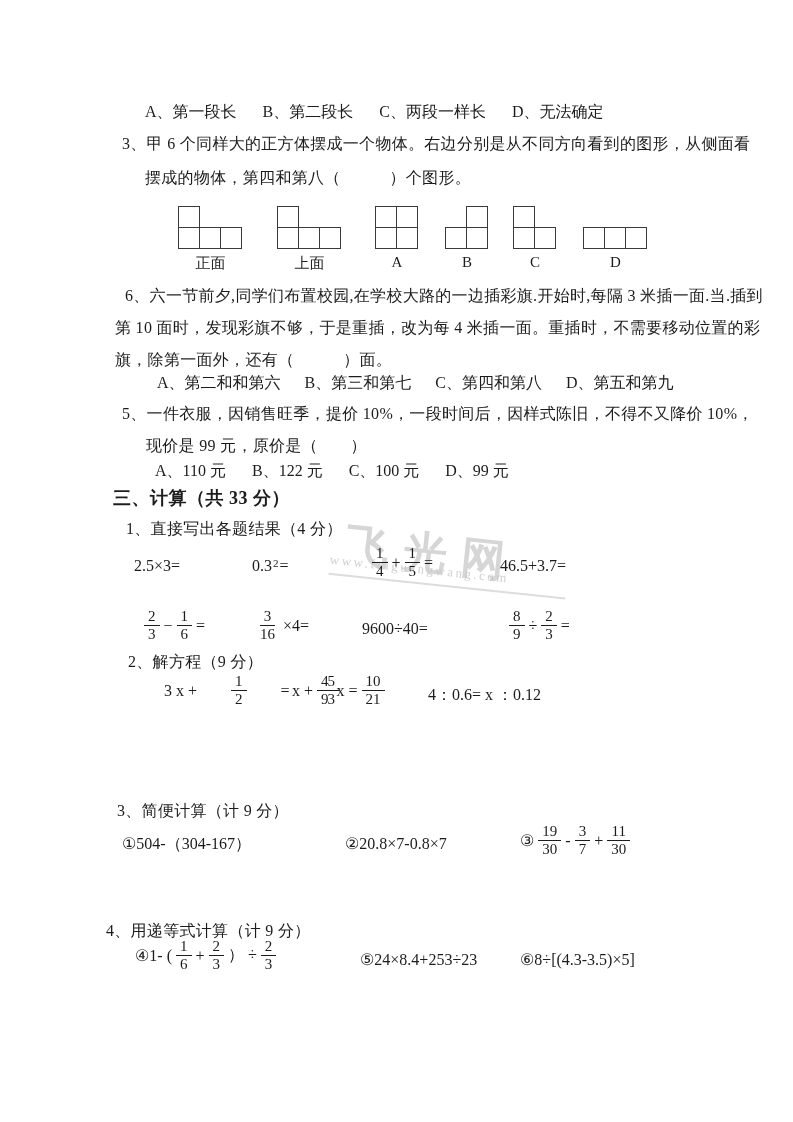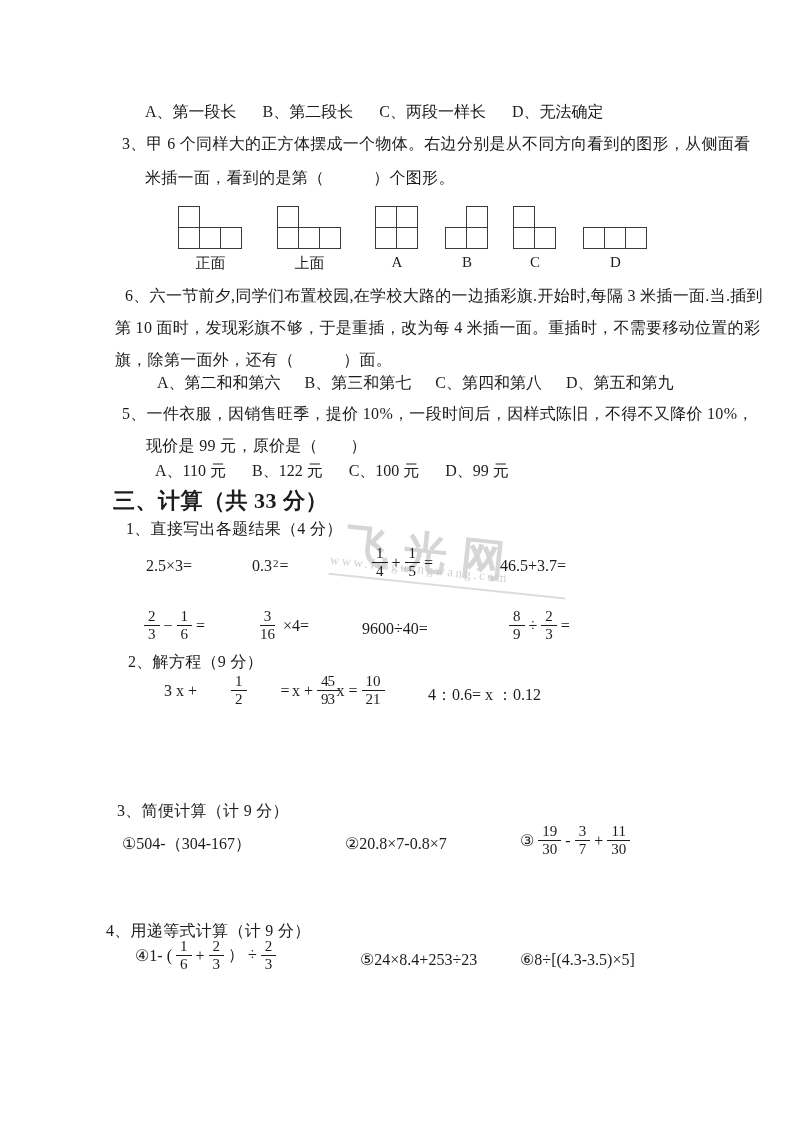--- a/index.html
+++ b/index.html
@@ -6,21 +6,21 @@
   .page{
     position:relative;
     width:793px;height:1122px;
     background:#ffffff;
     overflow:hidden;
     font-family:"Liberation Serif","DejaVu Serif",serif;
     color:#1c1c1c;
   }
   .tline{position:absolute;font-size:16px;white-space:nowrap;letter-spacing:0.3px;}
   .optrow{position:absolute;display:flex;white-space:nowrap;font-size:16px;}
-  .sechead{font-size:22px;font-weight:bold;letter-spacing:0.5px;}
+  .sechead{font-size:18px;font-weight:bold;letter-spacing:0.5px;}
 
   
   .math{position:absolute;white-space:nowrap;font-size:16px;display:flex;align-items:center;}
   .math sup{font-size:11px;line-height:1;margin:-6px 1px 0 1px;}
   .frac{display:inline-flex;flex-direction:column;align-items:center;margin:0 4px;font-size:15px;line-height:1.15;}
   .frac .fn{padding:0 4px;border-bottom:1px solid #1c1c1c;}
   .frac .fd{padding:0 4px;}
 
   
   .figure{position:absolute;top:206px;}
@@ -50,21 +50,21 @@
   <div class="content">
 
     <div class="optrow" style="left:145px;top:102px;gap:26px;">
       <span>A、第一段长</span>
       <span>B、第二段长</span>
       <span>C、两段一样长</span>
       <span>D、无法确定</span>
     </div>
 
     <div class="tline" style="left:122px;top:134px;">3、甲 6 个同样大的正方体摆成一个物体。右边分别是从不同方向看到的图形，从侧面看</div>
-    <div class="tline" style="left:145px;top:168px;">米插一面，看到的是第（　　　）个图形。</div>
+    <div class="tline" style="left:145px;top:168px;">摆成的物体，第四和第八（　　　）个图形。</div>
 
     <div class="figure" style="left:178px;width:65px;">
         <div class="cell" style="left: 0px; top: 0px;"></div>
         <div class="cell" style="left: 0px; top: 21px;"></div>
         <div class="cell" style="left: 21px; top: 21px;"></div>
         <div class="cell" style="left: 42px; top: 21px;"></div>
         <div class="figlabel">正面</div>
       </div>
     <div class="figure" style="left:277px;width:65px;">
         <div class="cell" style="left: 0px; top: 0px;"></div>
@@ -114,21 +114,21 @@
     <div class="optrow" style="left:155px;top:461px;gap:26px;">
       <span>A、110 元</span>
       <span>B、122 元</span>
       <span>C、100 元</span>
       <span>D、99 元</span>
     </div>
 
     <div class="tline sechead" style="left:113px;top:486px;">三、计算（共 33 分）</div>
 
     <div class="tline" style="left:126px;top:519px;">1、直接写出各题结果（4 分）</div>
-    <div class="math" style="left:146px;top:557px;">
+    <div class="math" style="left:134px;top:557px;">
         <span>2.5×3=</span>
       </div>
     <div class="math" style="left:252px;top:557px;">
         <span>0.3</span>
         <sup>2</sup>
         <span>=</span>
       </div>
     <div class="math" style="left:368px;top:545px;">
         <span class="frac">
           <span class="fn">1</span>

